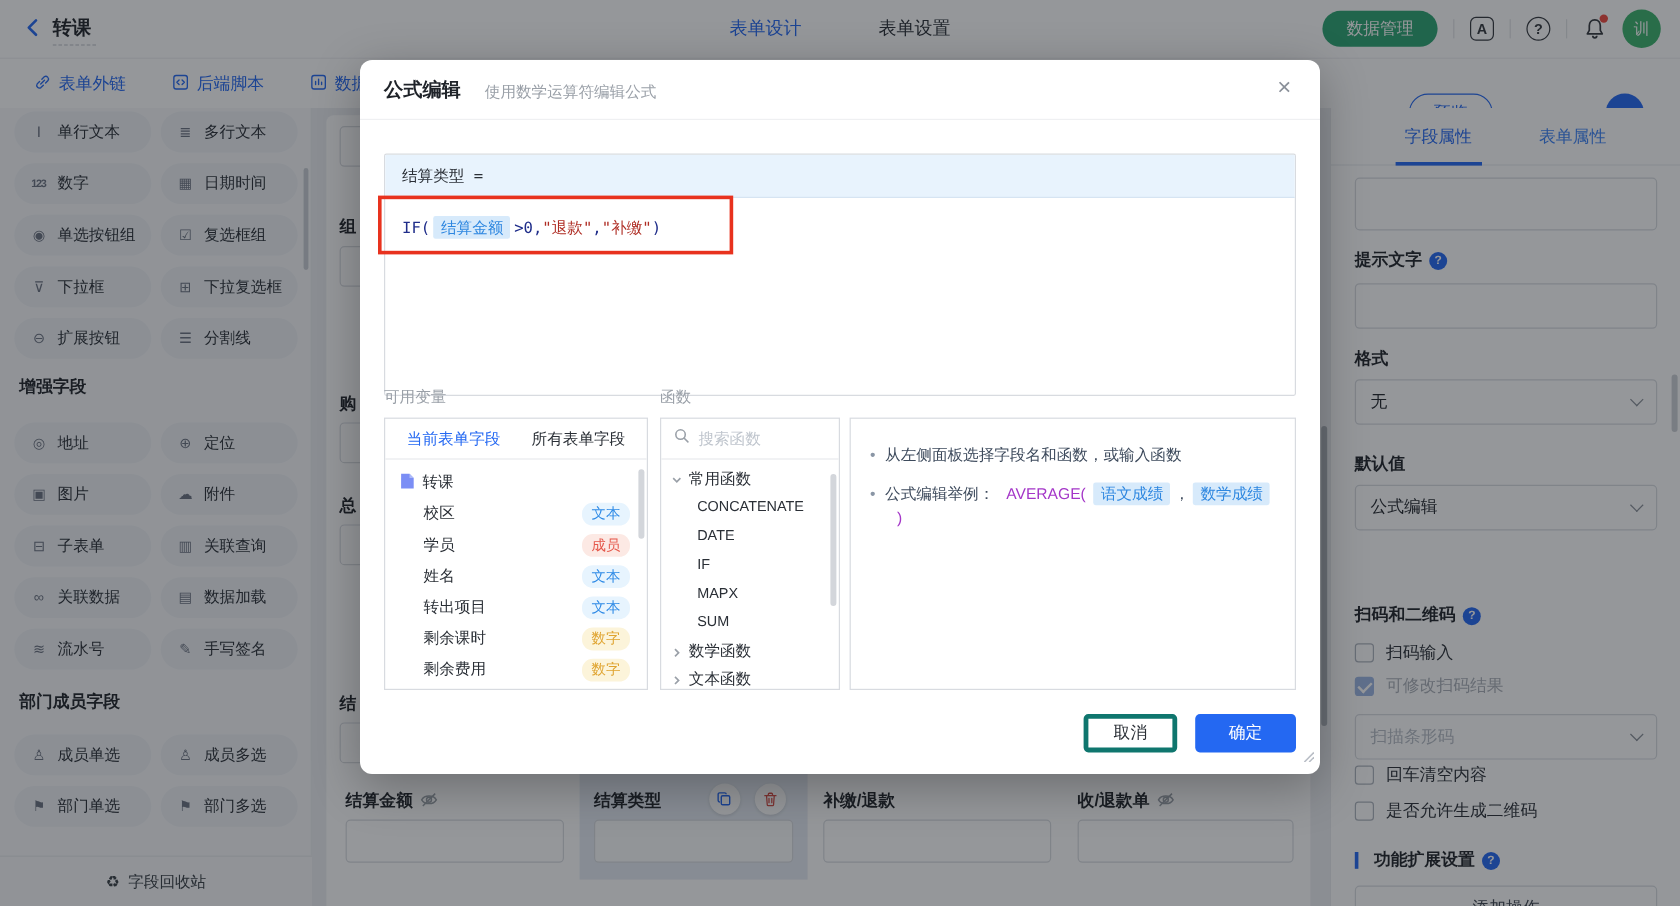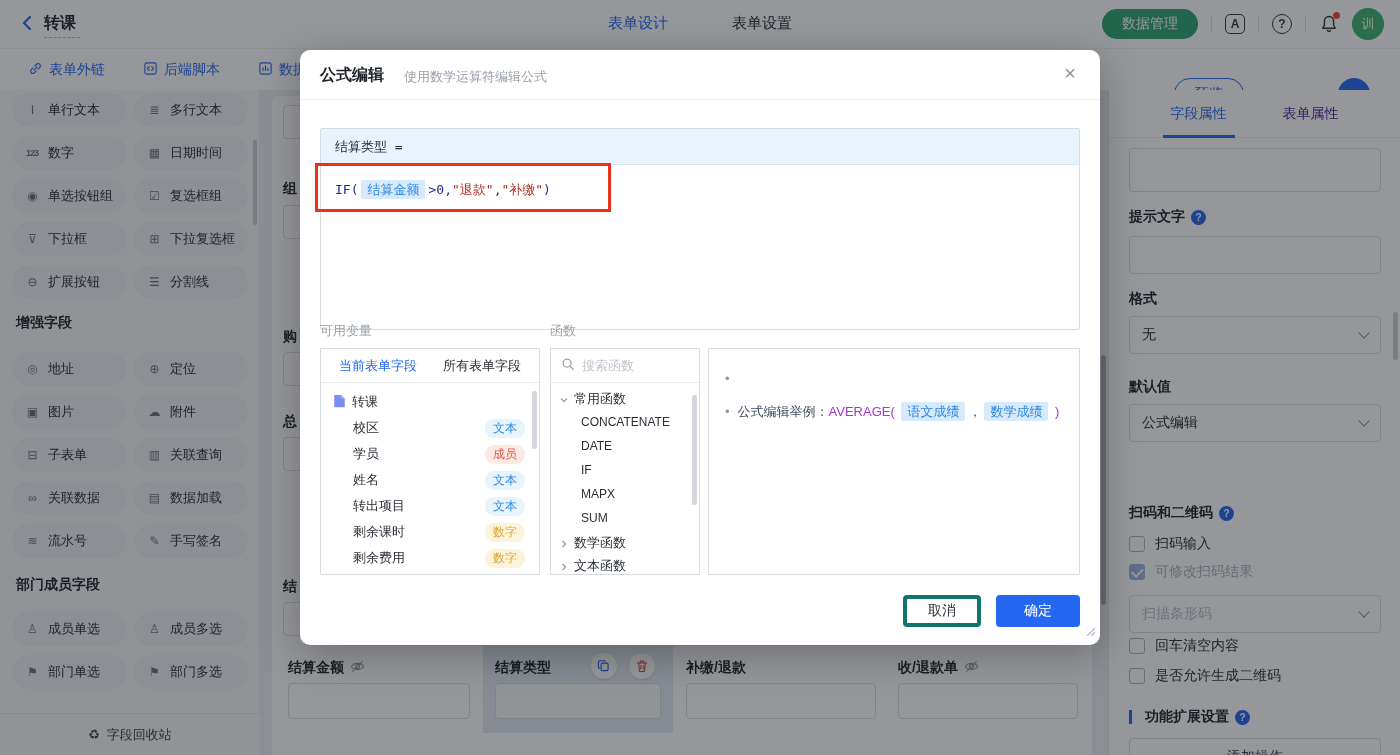--- a/index.html
+++ b/index.html
@@ -47,21 +47,21 @@
   .clip-box { position:absolute; width:50px; height:34px; border:1px solid #D9DCE1; border-radius:4px; background:#fff; }
   .fld-label { position:absolute; font-size:14px; font-weight:bold; color:#1F2329; display:flex; align-items:center; gap:6px; }
   .fld-input { position:absolute; height:36px; border:1px solid #D9DCE1; border-radius:4px; background:#fff; }
   .sel-block { position:absolute; background:#E6ECF4; }
   .act-circ { position:absolute; width:26px; height:26px; border-radius:50%; background:#fff; display:flex; align-items:center; justify-content:center; box-shadow:0 1px 3px rgba(0,0,0,.12); }
   .canvas-scroll { position:absolute; left:841px; top:265px; width:5px; height:250px; background:#AEB3BA; border-radius:3px; }
 
   
   .props { position:absolute; left:1108px; top:90px; width:292px; height:665px; background:#fff; border-left:1px solid #E4E6EA; overflow:hidden; z-index:1; }
   .props-tabs { position:absolute; left:0; top:0; width:100%; height:48px; display:flex; justify-content:center; gap:56px; border-bottom:1px solid #EBEDF0; font-size:14px; }
-  .ptab { height:48px; display:flex; align-items:center; position:relative; color:#4c1d95; }
+  .ptab { height:48px; display:flex; align-items:center; position:relative; color:#3b82f6; }
   .ptab.active { color:#2468F2; }
   .ptab.active::after { content:""; position:absolute; left:-8px; right:-8px; bottom:0; height:3px; background:#2468F2; }
   .p-label { position:absolute; left:20px; font-size:14px; font-weight:bold; color:#1F2329; display:flex; align-items:center; gap:6px; }
   .help-dot { width:15px; height:15px; border-radius:50%; background:#2468F2; color:#fff; font-size:10px; font-weight:bold; display:flex; align-items:center; justify-content:center; }
   .p-input { position:absolute; left:20px; width:252px; border:1px solid #D9DCE1; border-radius:4px; background:#fff; font-size:14px; color:#1F2329; font-family:"Liberation Sans",sans-serif; }
   .p-select { position:absolute; left:20px; width:252px; height:38px; border:1px solid #D9DCE1; border-radius:4px; background:#fff; font-size:14px; display:flex; align-items:center; padding:0 12px; justify-content:space-between; }
   .chev { width:8px; height:8px; border-right:1.6px solid #8A9099; border-bottom:1.6px solid #8A9099; transform:rotate(45deg); margin-top:-4px; }
   .cb-row { position:absolute; left:20px; display:flex; align-items:center; gap:10px; font-size:14px; color:#2A2F36; }
   .cb { width:16px; height:16px; border:1.5px solid #AEB4BD; border-radius:3px; background:#fff; flex:none; }
   .cb.checked { background:#9DB6E3; border-color:#9DB6E3; position:relative; }
@@ -99,21 +99,21 @@
   .func-panel { position:absolute; left:250px; top:298px; width:150px; height:227px; border:1px solid #D8DBE0; overflow:hidden; }
   .func-search { height:34px; border-bottom:1px solid #E8EAED; display:flex; align-items:center; gap:7px; padding-left:10px; }
   .func-search input { border:none; outline:none; width:100px; font-size:13px; font-family:"Liberation Sans",sans-serif; }
   .func-search input::placeholder { color:#BFC5CD; }
   .fn-row { position:absolute; display:flex; align-items:flex-end; gap:5px; font-size:13px; color:#2A2F36; }
   .fn-item { position:absolute; font-size:12px; color:#2A2F36; }
   .fscroll { position:absolute; right:2px; top:46px; width:5px; height:110px; background:#D3D6DB; border-radius:3px; }
   .tips-panel { position:absolute; left:408px; top:298px; width:372px; height:227px; border:1px solid #D8DBE0; padding:20px 16px; font-size:13px; color:#3D4A5C; }
   .tip-row { display:flex; gap:8px; margin-bottom:13px; line-height:20px; align-items:flex-start; }
   .tip-dot { color:#8A96A5; font-size:13px; line-height:20px; }
-  .tk-func { color:#A436C8; }
+  .tk-func { color:#A436C8;margin-left:10px; }
   .m-btn-cancel { position:absolute; left:603px; top:545px; width:78px; height:32px; border:4px solid #0f766e; border-radius:4px; background:#fff; font-size:14px; color:#2A2F36; display:flex; align-items:center; justify-content:center; }
   .m-btn-ok { position:absolute; left:696px; top:545px; width:84px; height:32px; border:none; border-radius:4px; background:#2468F2; font-size:14px; color:#fff; display:flex; align-items:center; justify-content:center; }
   .resize-h { position:absolute; right:5px; bottom:5px; }
 </style>
 </head>
 <body>
 
 <div id="screen">
 
   <div class="topbar">
@@ -495,20 +495,21 @@
               <polyline points="3.5,2 6.5,5 3.5,8" stroke="#9AA0A8" stroke-width="1.4"></polyline>
             </svg></span>
         <span>文本函数</span>
       </div>
       <div class="fscroll"></div>
     </div>
 
     <div class="tips-panel">
       <div class="tip-row">
         <span class="tip-dot">•</span>
+        <span>从左侧面板选择字段名和函数，或输入函数</span>
       </div>
       <div class="tip-row">
         <span class="tip-dot">•</span>
         <span>
           <span>公式编辑举例：</span><span class="tk-func">AVERAGE(</span> <span class="tk-field">语文成绩</span><span>，</span><span class="tk-field">数学成绩</span> <span class="tk-func">)</span>
         </span>
       </div>
     </div>
 
     <button class="m-btn-cancel">取消</button>

